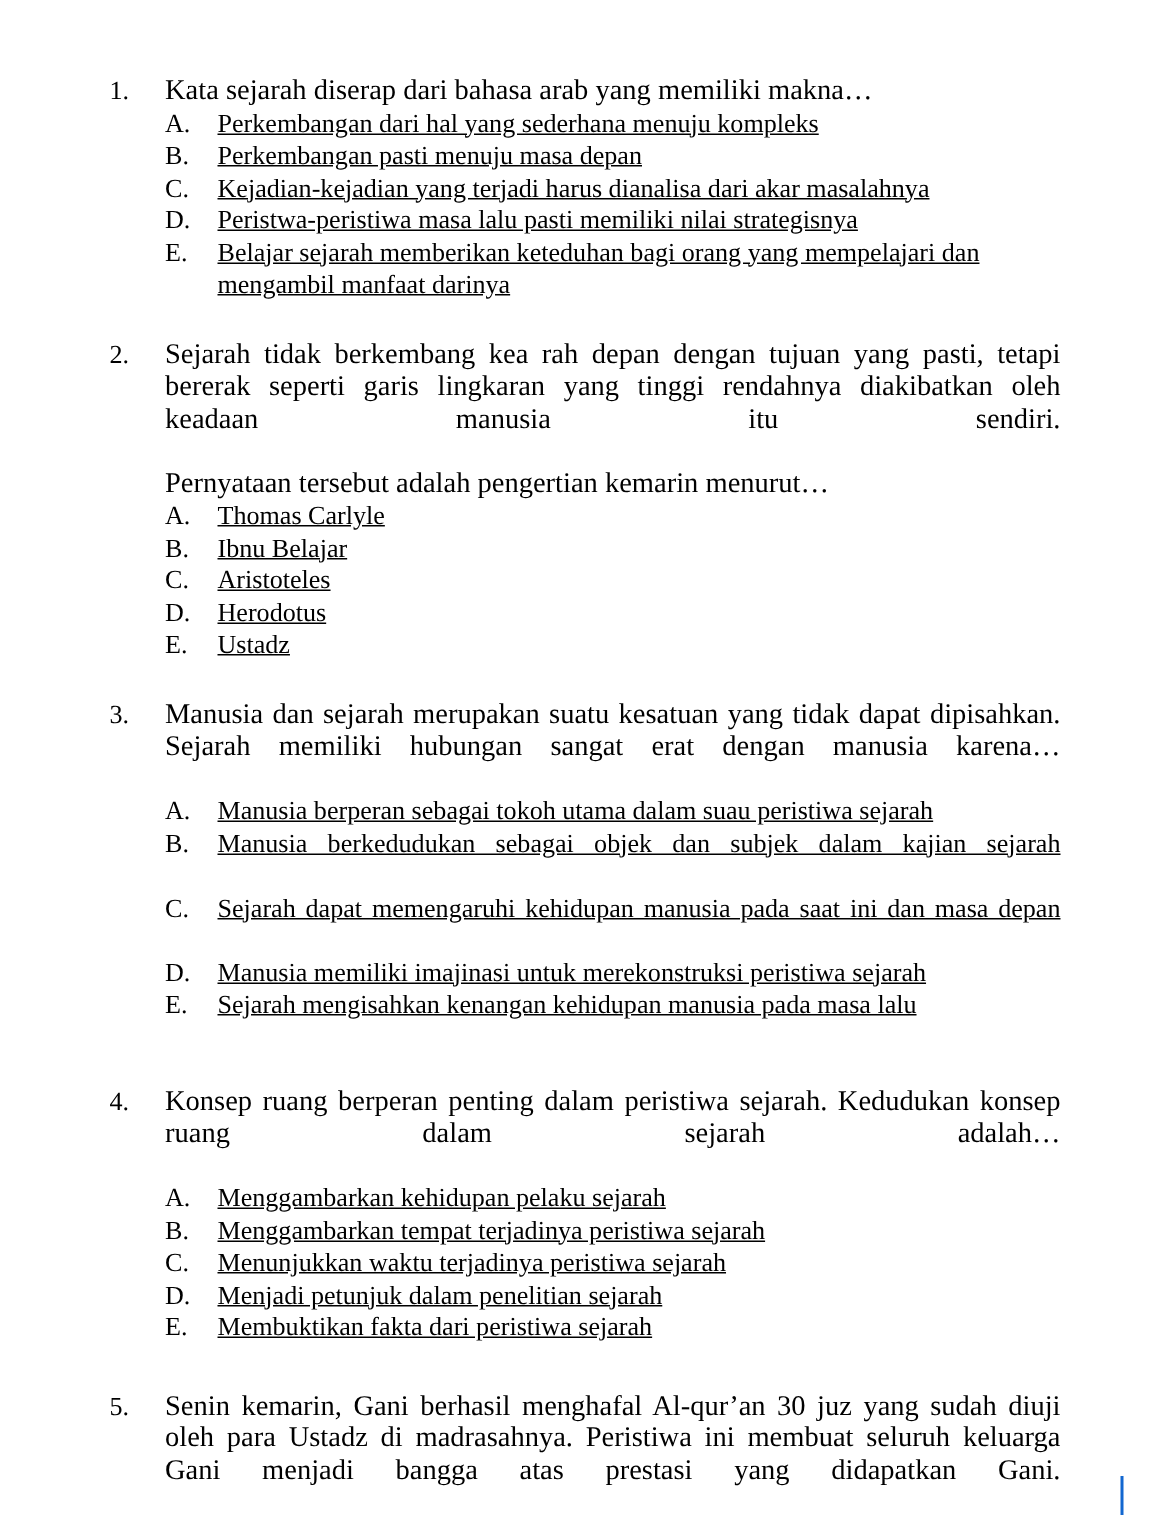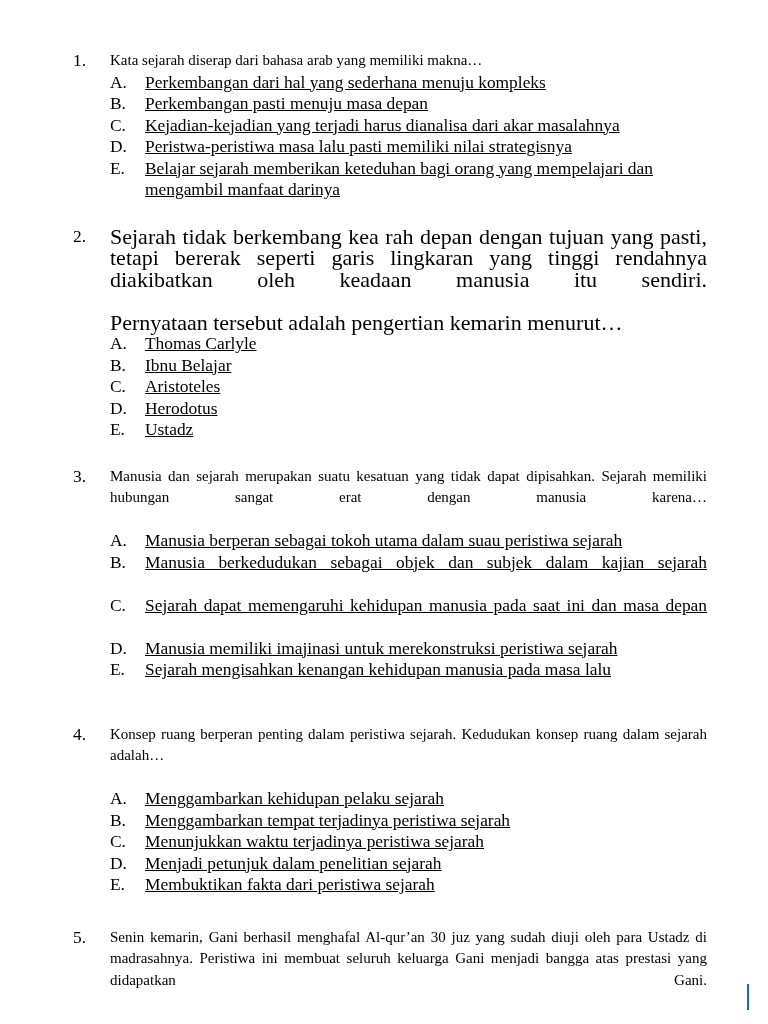--- a/index.html
+++ b/index.html
@@ -49,29 +49,29 @@
   .q-num {
     position: absolute;
     left: 0;
     top: 0;
     width: 28px;
     font-size: 17.4px;
     line-height: 21.5px;
     text-align: left;
   }
   .q-text {
-    font-size: 15px;
+    font-size: 19px;
     line-height: 21.5px;
     text-align: justify;
     text-justify: inter-word;
   }
   .q-text.plain { text-align: left; }
 
   .q-para {
-    font-size: 22px;
+    font-size: 19px;
     line-height: 21.5px;
     text-align: justify;
     text-justify: inter-word;
   }
   .q-para.plain { text-align: left; }
 
   
   .opts {
     margin-top: 0;
     padding-left: 37px;

